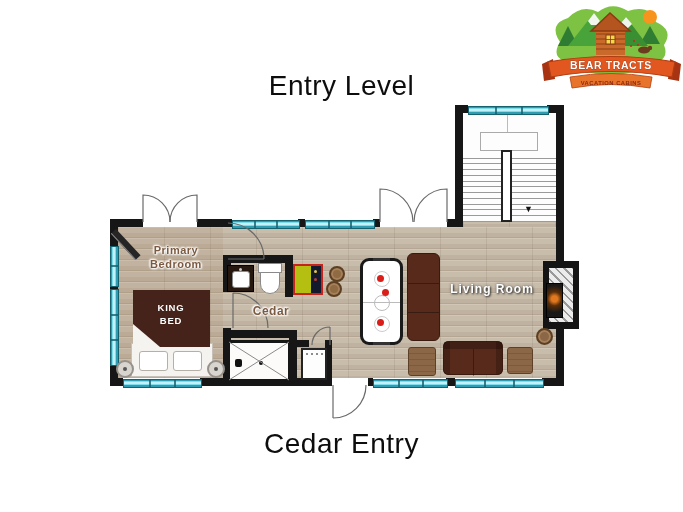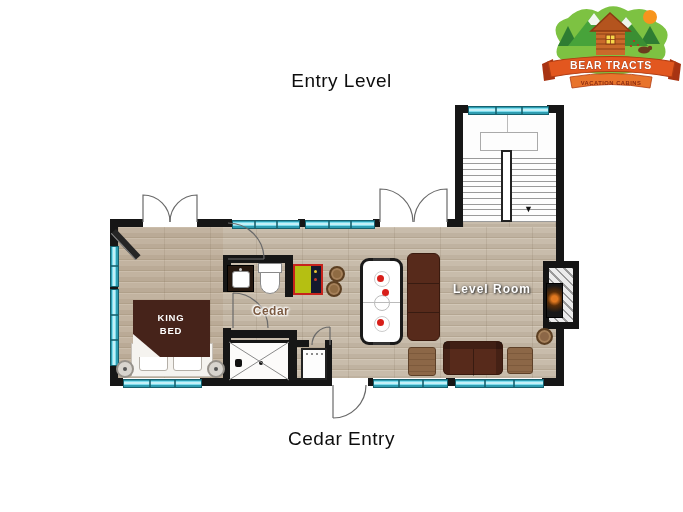--- a/index.html
+++ b/index.html
@@ -14,21 +14,21 @@
   .pane-h{position:absolute;top:0;bottom:0;width:2px;background:#16616e;opacity:.8;}
   .pane-v{position:absolute;left:0;right:0;height:2px;background:#16616e;opacity:.8;}
   .floor{position:absolute;
     background-image:
       repeating-linear-gradient(90deg, rgba(110,92,70,.14) 0 1px, rgba(0,0,0,0) 1px 46px),
       repeating-linear-gradient(180deg, #d2c7b7 0 1px, #c8bcab 1px 6px, #bfb2a0 6px 10px, #b4a692 10px 11px);}
   .room-label{position:absolute;font-weight:bold;color:#7b5a41;text-align:center;
     text-shadow:0 0 2px #fff,0 0 2px #fff,0 0 3px #fff,1px 1px 2px #fff,-1px -1px 2px #fff;
     letter-spacing:.5px;}
   .big-title{position:absolute;left:0;width:683px;text-align:center;color:#0d0d0d;
-    font-size:19px;letter-spacing:.5px;}
+    font-size:28px;letter-spacing:.5px;}
   .dot{position:absolute;border-radius:50%;}
 </style>
 </head>
 <body>
 
 <div id="stage">
 
   <div class="big-title" style="top:70px;">Entry Level</div>
   <div class="big-title" style="top:428px;">Cedar Entry</div>
 
@@ -128,21 +128,21 @@
   </div>
   <div class="window-h" style="left:455px;top:379px;width:87px;height:7px;">
     <span class="pane-h" style="left:28px;"></span>
     <span class="pane-h" style="left:57px;"></span>
   </div>
 
   <div class="abs" style="left:116px;top:229px;width:36px;height:6px;background:#252525;transform:rotate(47deg);transform-origin:left top;border-bottom:1px solid #8a8a8a;"></div>
   <div class="abs" style="left:131px;top:343px;width:80px;height:32px;background:#f5f3ef;border:1px solid #c6c0b8;"></div>
   <div class="abs" style="left:139px;top:351px;width:27px;height:18px;background:#fff;border:1px solid #b4afa7;border-radius:3px;"></div>
   <div class="abs" style="left:173px;top:351px;width:27px;height:18px;background:#fff;border:1px solid #b4afa7;border-radius:3px;"></div>
-  <div class="abs" style="left:133px;top:300px;width:77px;height:57px;background:#46231a;">
+  <div class="abs" style="left:133px;top:290px;width:77px;height:57px;background:#46231a;">
     <div class="abs" style="left:0;top:34px;width:27px;height:23px;background:#f5f3ef;clip-path:polygon(0 0,0 100%,100% 100%);"></div>
     <div class="room-label" style="left:14px;top:11px;width:48px;font-size:9.5px;color:#fff;text-shadow:none;line-height:13px;letter-spacing:.8px;">KING BED</div>
   </div>
   <div class="abs" style="left:116px;top:360px;width:18px;height:18px;border-radius:50%;background:#d8d4ce;border:2px solid #96918a;box-sizing:border-box;">
     <span class="dot" style="left:5px;top:5px;width:4px;height:4px;background:#555;"></span>
   </div>
   <div class="abs" style="left:207px;top:360px;width:18px;height:18px;border-radius:50%;background:#d8d4ce;border:2px solid #96918a;box-sizing:border-box;">
     <span class="dot" style="left:5px;top:5px;width:4px;height:4px;background:#555;"></span>
   </div>
 
@@ -211,16 +211,17 @@
       <path d="M228,259 H264 M228,223 A36,36 0 0 1 264,259"></path>
       <path d="M233,293 V328 M233,293 A35,35 0 0 1 268,328"></path>
       <path d="M333,385 V418 M333,418 A33,33 0 0 0 366,385"></path>
       <path d="M330,345 V327 M312,345 A18,18 0 0 1 330,327"></path>
     </g>
     <g stroke="#8a8a8a" stroke-width="1" fill="none">
       <path d="M229,342 L289,380 M289,342 L229,380"></path>
     </g>
   </svg>
 
+  <div class="room-label" style="left:139px;top:243px;width:74px;font-size:11px;line-height:14px;">Primary Bedroom</div>
   <div class="room-label" style="left:248px;top:304px;width:46px;font-size:12px;">Cedar</div>
-  <div class="room-label" style="left:443px;top:282px;width:98px;font-size:12px;color:#fff;letter-spacing:1px;text-shadow:1px 1px 2px rgba(40,40,40,.9),0 0 3px rgba(60,60,60,.6);">Level Room</div>
+  <div class="room-label" style="left:443px;top:282px;width:98px;font-size:12px;color:#fff;letter-spacing:1px;text-shadow:1px 1px 2px rgba(40,40,40,.9),0 0 3px rgba(60,60,60,.6);">Living Room</div>
 
 </div>
 
 </body></html>

